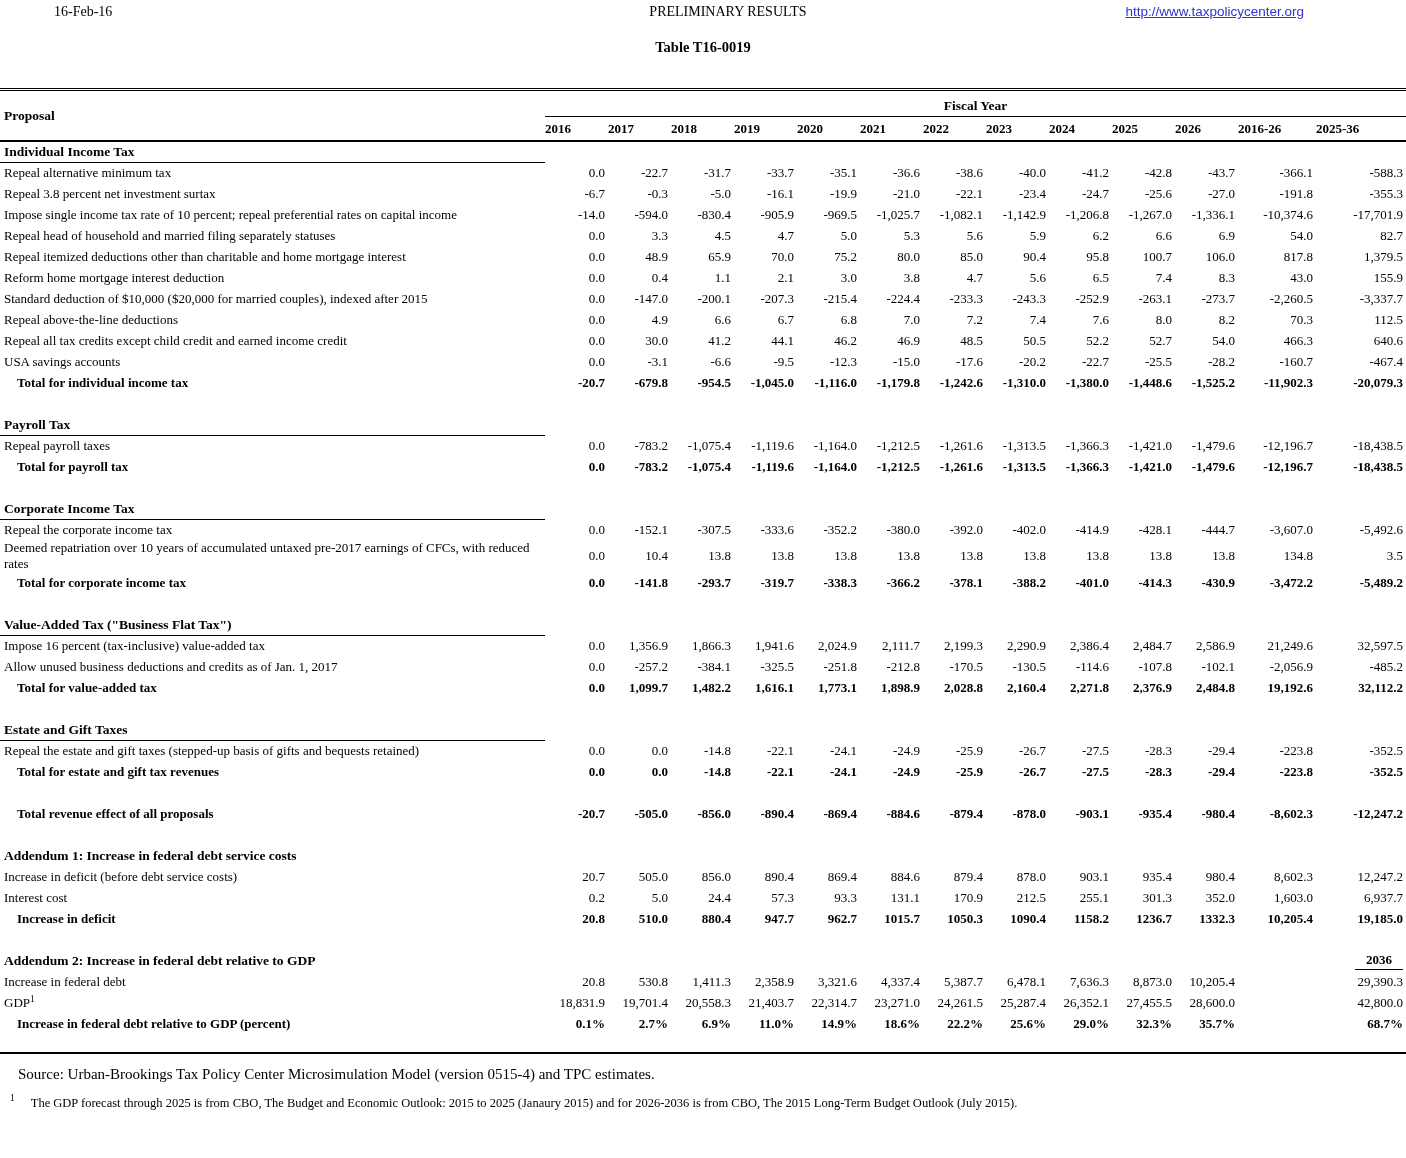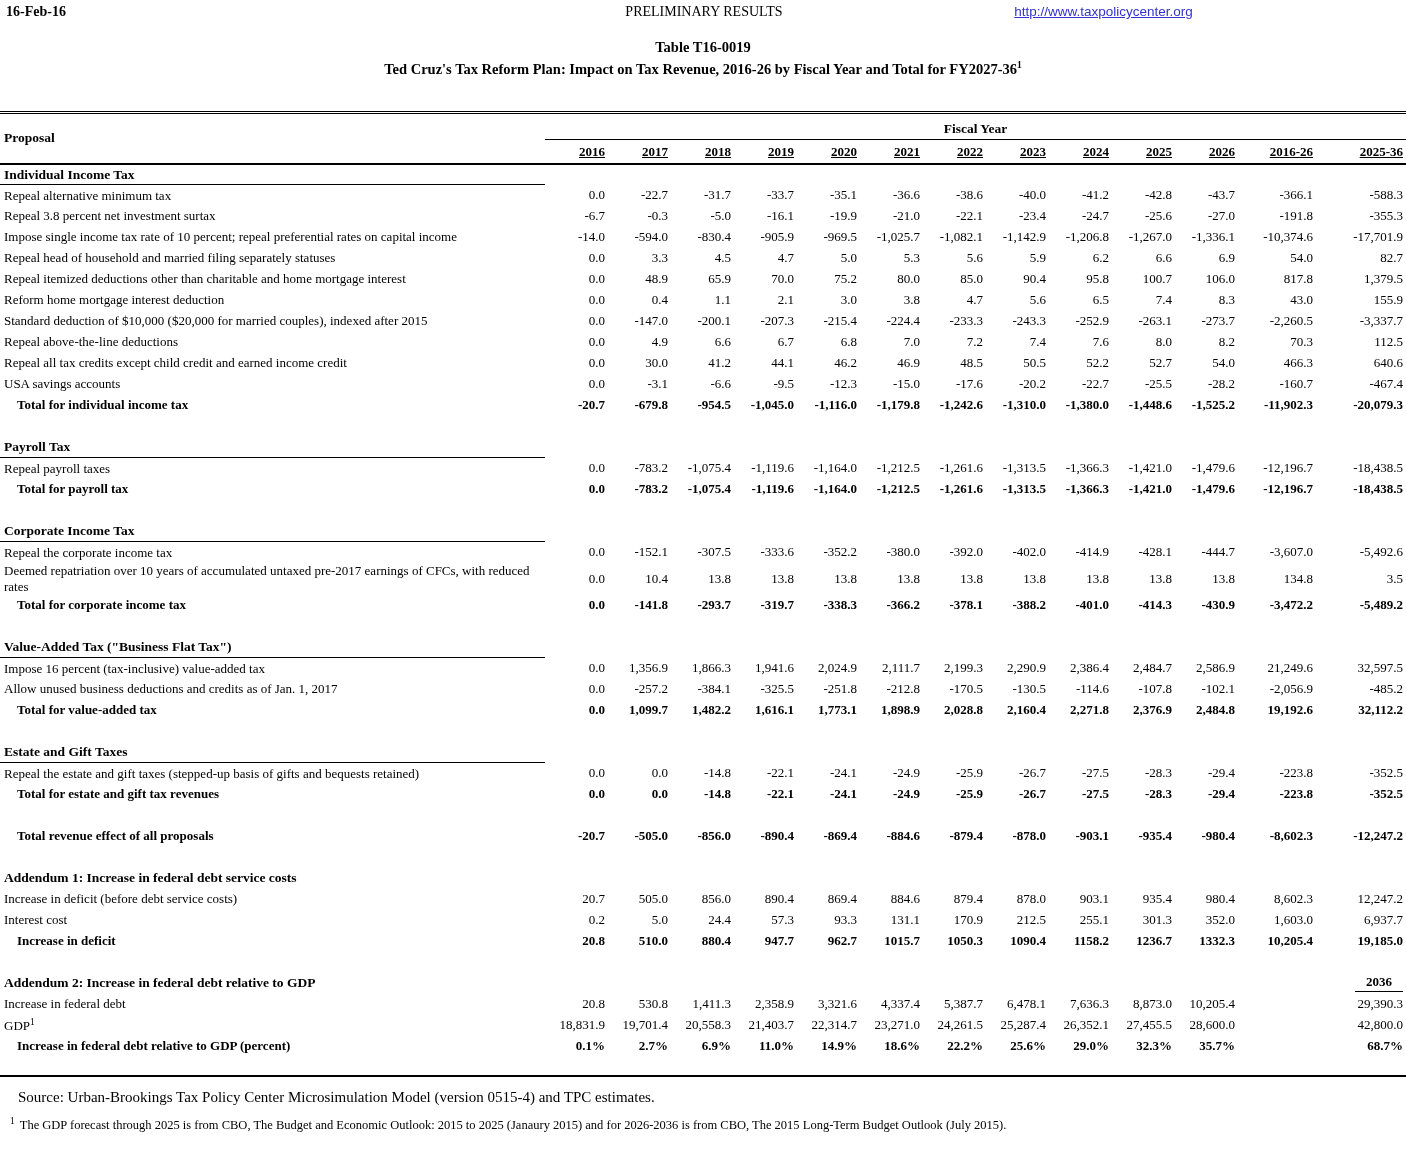--- a/index.html
+++ b/index.html
@@ -7,23 +7,23 @@
   body {
     width: 1406px; height: 1158px; overflow: hidden;
     background: #ffffff; color: #000000;
     font-family: "Liberation Serif", serif;
   }
   
   .top-row {
     display: flex; align-items: flex-start;
     padding: 4px 4px 0 6px; font-size: 14px;
   }
-  .top-left  { flex: 1; text-align: left;  font-weight: bold; }
+  .top-left  { flex: 1; text-align: left;  font-weight: normal; margin-left: 48px; }
   .top-center{ flex: 1.6; text-align: center; }
-  .top-right { flex: 1; text-align: left; }
+  .top-right { flex: 1; text-align: center; }
   .url-link {
     color: #3333cc; text-decoration: underline;
     font-family: "Liberation Sans", sans-serif; font-size: 13.5px;
     cursor: pointer;
   }
   
   .title-block { text-align: center; margin-top: 16px; font-weight: bold; }
   .title-line { font-size: 14.5px; line-height: 1.55; }
   sup { font-size: 9.5px; }
   
@@ -35,58 +35,56 @@
   thead td { vertical-align: bottom; }
   .proposal-cell {
     font-weight: bold; font-size: 13.5px; padding-left: 4px;
     vertical-align: middle; border-bottom: 2px solid #000;
   }
   .fiscal-cell {
     font-weight: bold; font-size: 13.5px; text-align: center;
     border-bottom: 1.5px solid #000; padding: 7px 0 2px 0;
   }
   .year-cell {
-    font-weight: bold; text-align: right; padding: 4px 3px 3px 0;
+    font-weight: bold; text-align: left; padding: 4px 3px 3px 0;
     border-bottom: 2px solid #000;
-    text-decoration: underline;
   }
   tbody td { height: 21px; padding-top: 0; padding-bottom: 0; vertical-align: middle; }
   td.label { padding-left: 4px; }
   td.label.indent { padding-left: 17px; }
   td.num { text-align: right; padding-right: 3px; }
   .bold { font-weight: bold; }
   td.section-label { font-weight: bold; font-size: 13.5px; padding-left: 4px; }
   td.section-underline { border-bottom: 1.5px solid #000; }
   tr.spacer-row td { height: 21px; }
   .right-col-header {
     display: inline-block; font-weight: bold; 
     border-bottom: 1.5px solid #000; padding: 0 11px 1px 11px;
   }
   
   .bottom-rule { border-top: 2px solid #000; margin-top: 18px; }
   .source-line { font-size: 15px; padding: 12px 0 0 18px; }
   .footnote-line { font-size: 12.5px; padding: 10px 0 0 10px; }
-  .footnote-text { margin-left: 5px; }
+  .footnote-text { margin-left: 16px; }
 </style>
 </head>
 <body>
 
 <div>
 
   <div class="top-row">
     <div class="top-left">16-Feb-16</div>
     <div class="top-center">PRELIMINARY RESULTS</div>
     <div class="top-right">
       <span class="url-link">http://www.taxpolicycenter.org</span>
     </div>
   </div>
 
   <div class="title-block">
     <div class="title-line">Table T16-0019</div>
-    <div class="title-line"><span>Ted Cruz's Tax Reform Plan: Impact on Tax Revenue, 2016-26 by Fiscal Year and Total for FY2027-36</span><sup>1</sup></div>
   </div>
 
   <div class="table-wrap">
     <table>
       <colgroup>
         <col style="width:545px">
         <col style="width:63px">
           <col style="width:63px">
           <col style="width:63px">
           <col style="width:63px">

